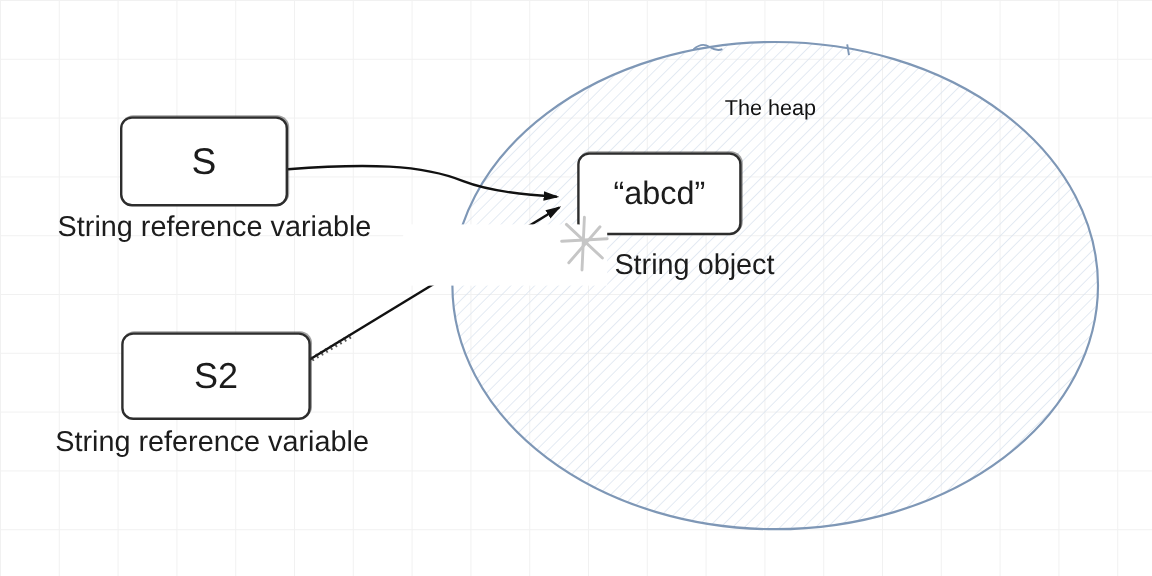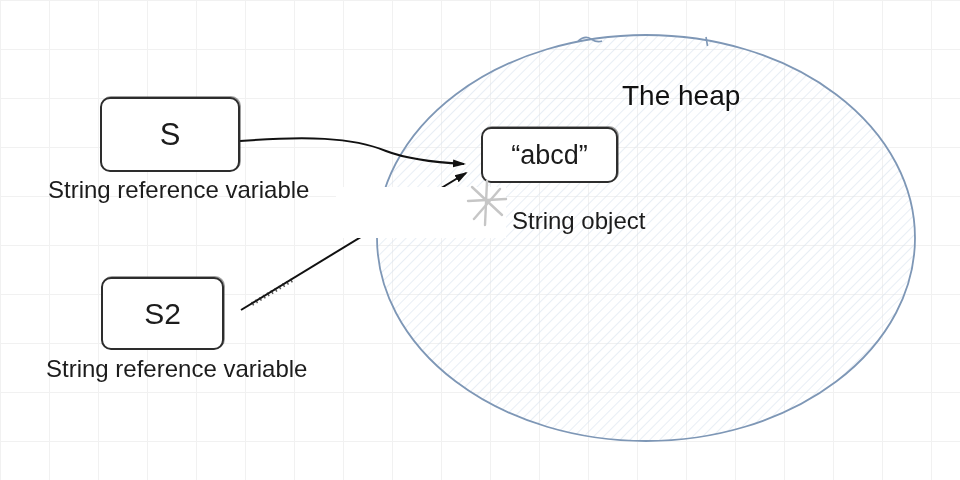--- a/index.html
+++ b/index.html
@@ -14,27 +14,27 @@
     color:#1c1c1c;
   }
   .layer{position:absolute;left:0;top:0;width:960px;height:480px;}
   .node{
     position:absolute;display:flex;align-items:center;justify-content:center;
     background:#fff;border:2px solid #2d2d2d;border-radius:10px;
     box-shadow:1px -1px 0 rgba(45,45,45,.45);
     box-sizing:border-box;
   }
   .node-s   {left:100px;top:97px; width:140px;height:75px;font-size:31px;}
-  .node-s2  {left:101px;top:277px;width:123px;height:73px;font-size:30px;justify-content:center;}
-  .node-obj {left:481px;top:127px;width:137px;height:56px;font-size:27px;}
+  .node-s2  {left:101px;top:277px;width:158px;height:73px;font-size:30px;justify-content:center;}
+  .node-obj {left:481px;top:127px;width:137px;height:69px;font-size:27px;}
   .caption{position:absolute;font-size:24px;white-space:nowrap;color:#1c1c1c;}
   .cap-s   {left:48px;top:176px;}
   .cap-s2  {left:46px;top:355px;}
   .cap-obj {left:473px;top:207px;margin-left:39px;}
-  .heap-label{position:absolute;left:604px;top:80px;font-size:28px;color:#111;margin-left:18px;}
+  .heap-label{position:absolute;left:604px;top:80px;font-size:18px;color:#111;}
   .watermark{
     position:absolute;left:336px;top:187px;width:170px;height:51px;
     background:#ffffff;overflow:visible;
   }
   .watermark-text{
     position:absolute;left:5px;top:5px;font-size:21px;color:#1a1a1a;
     white-space:nowrap;z-index:2;
   }
   .scribble{position:absolute;left:128px;top:-8px;z-index:1;}
 </style>

